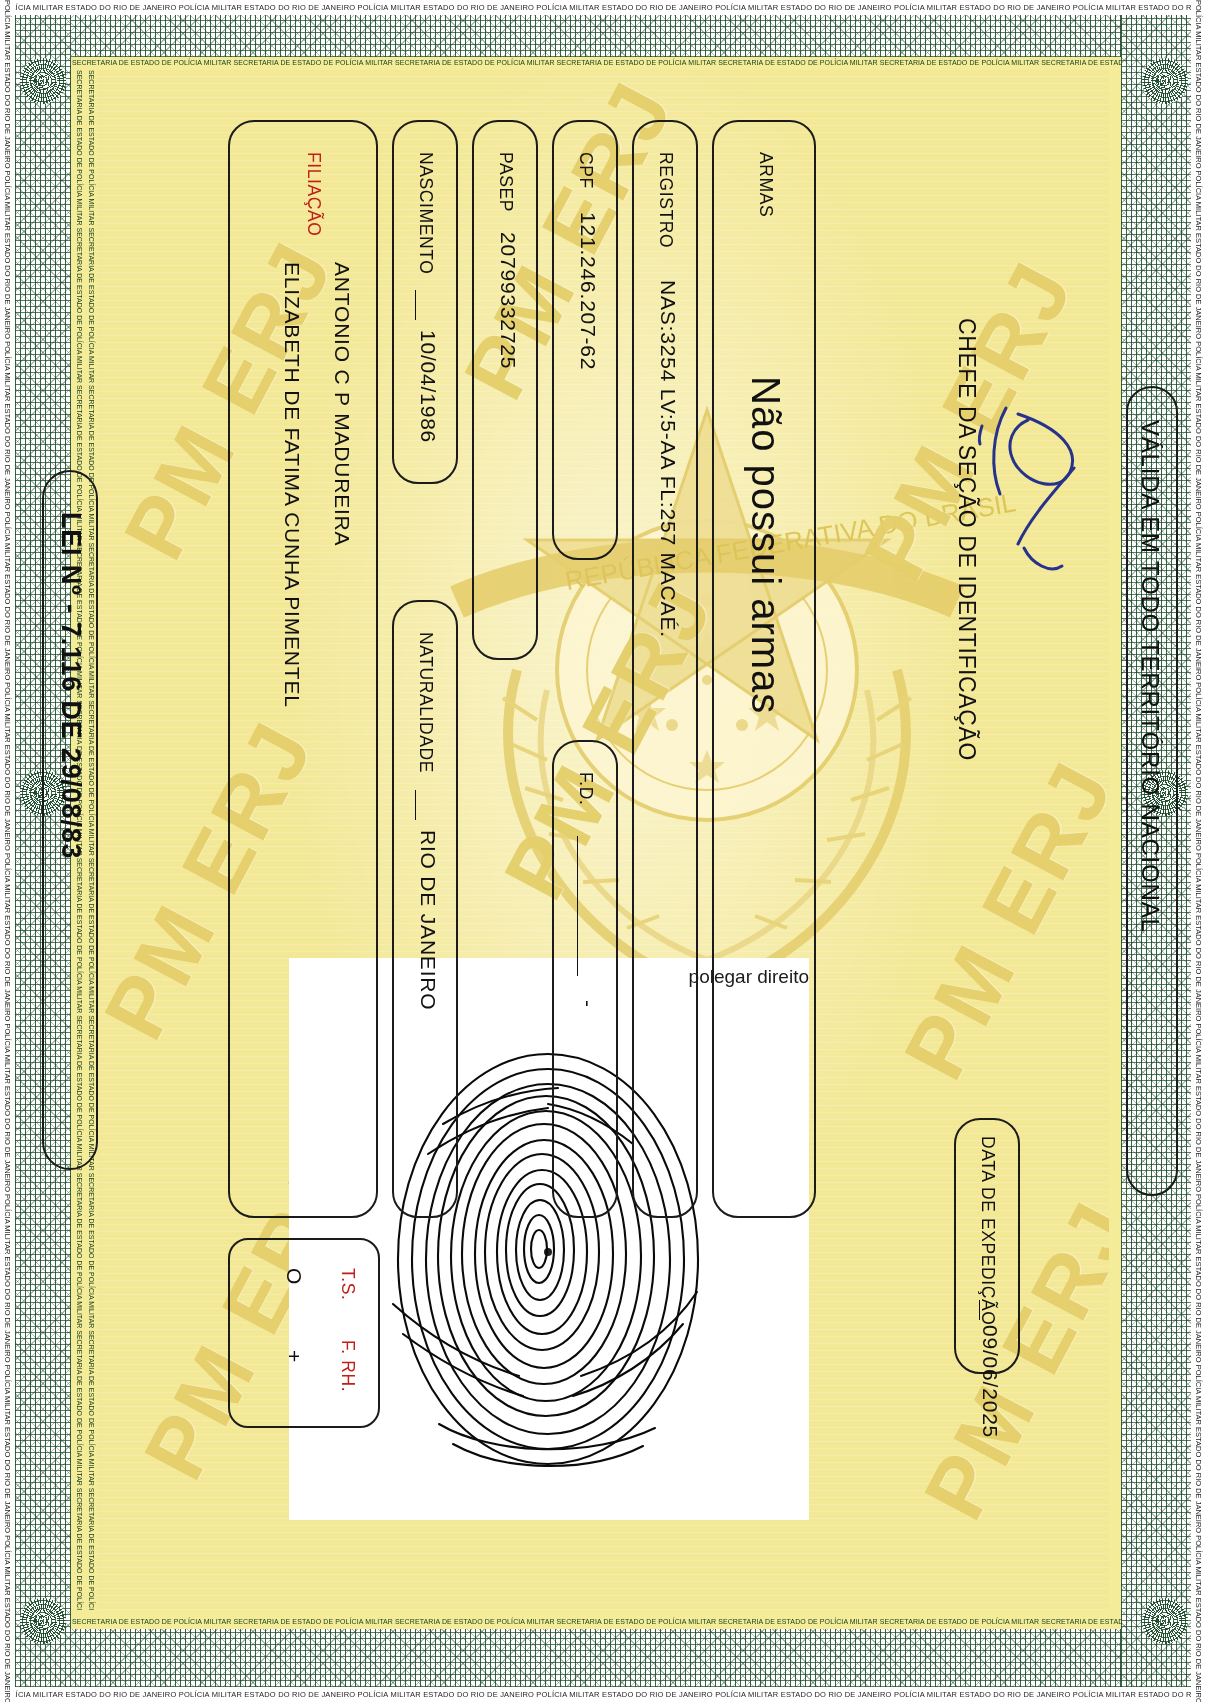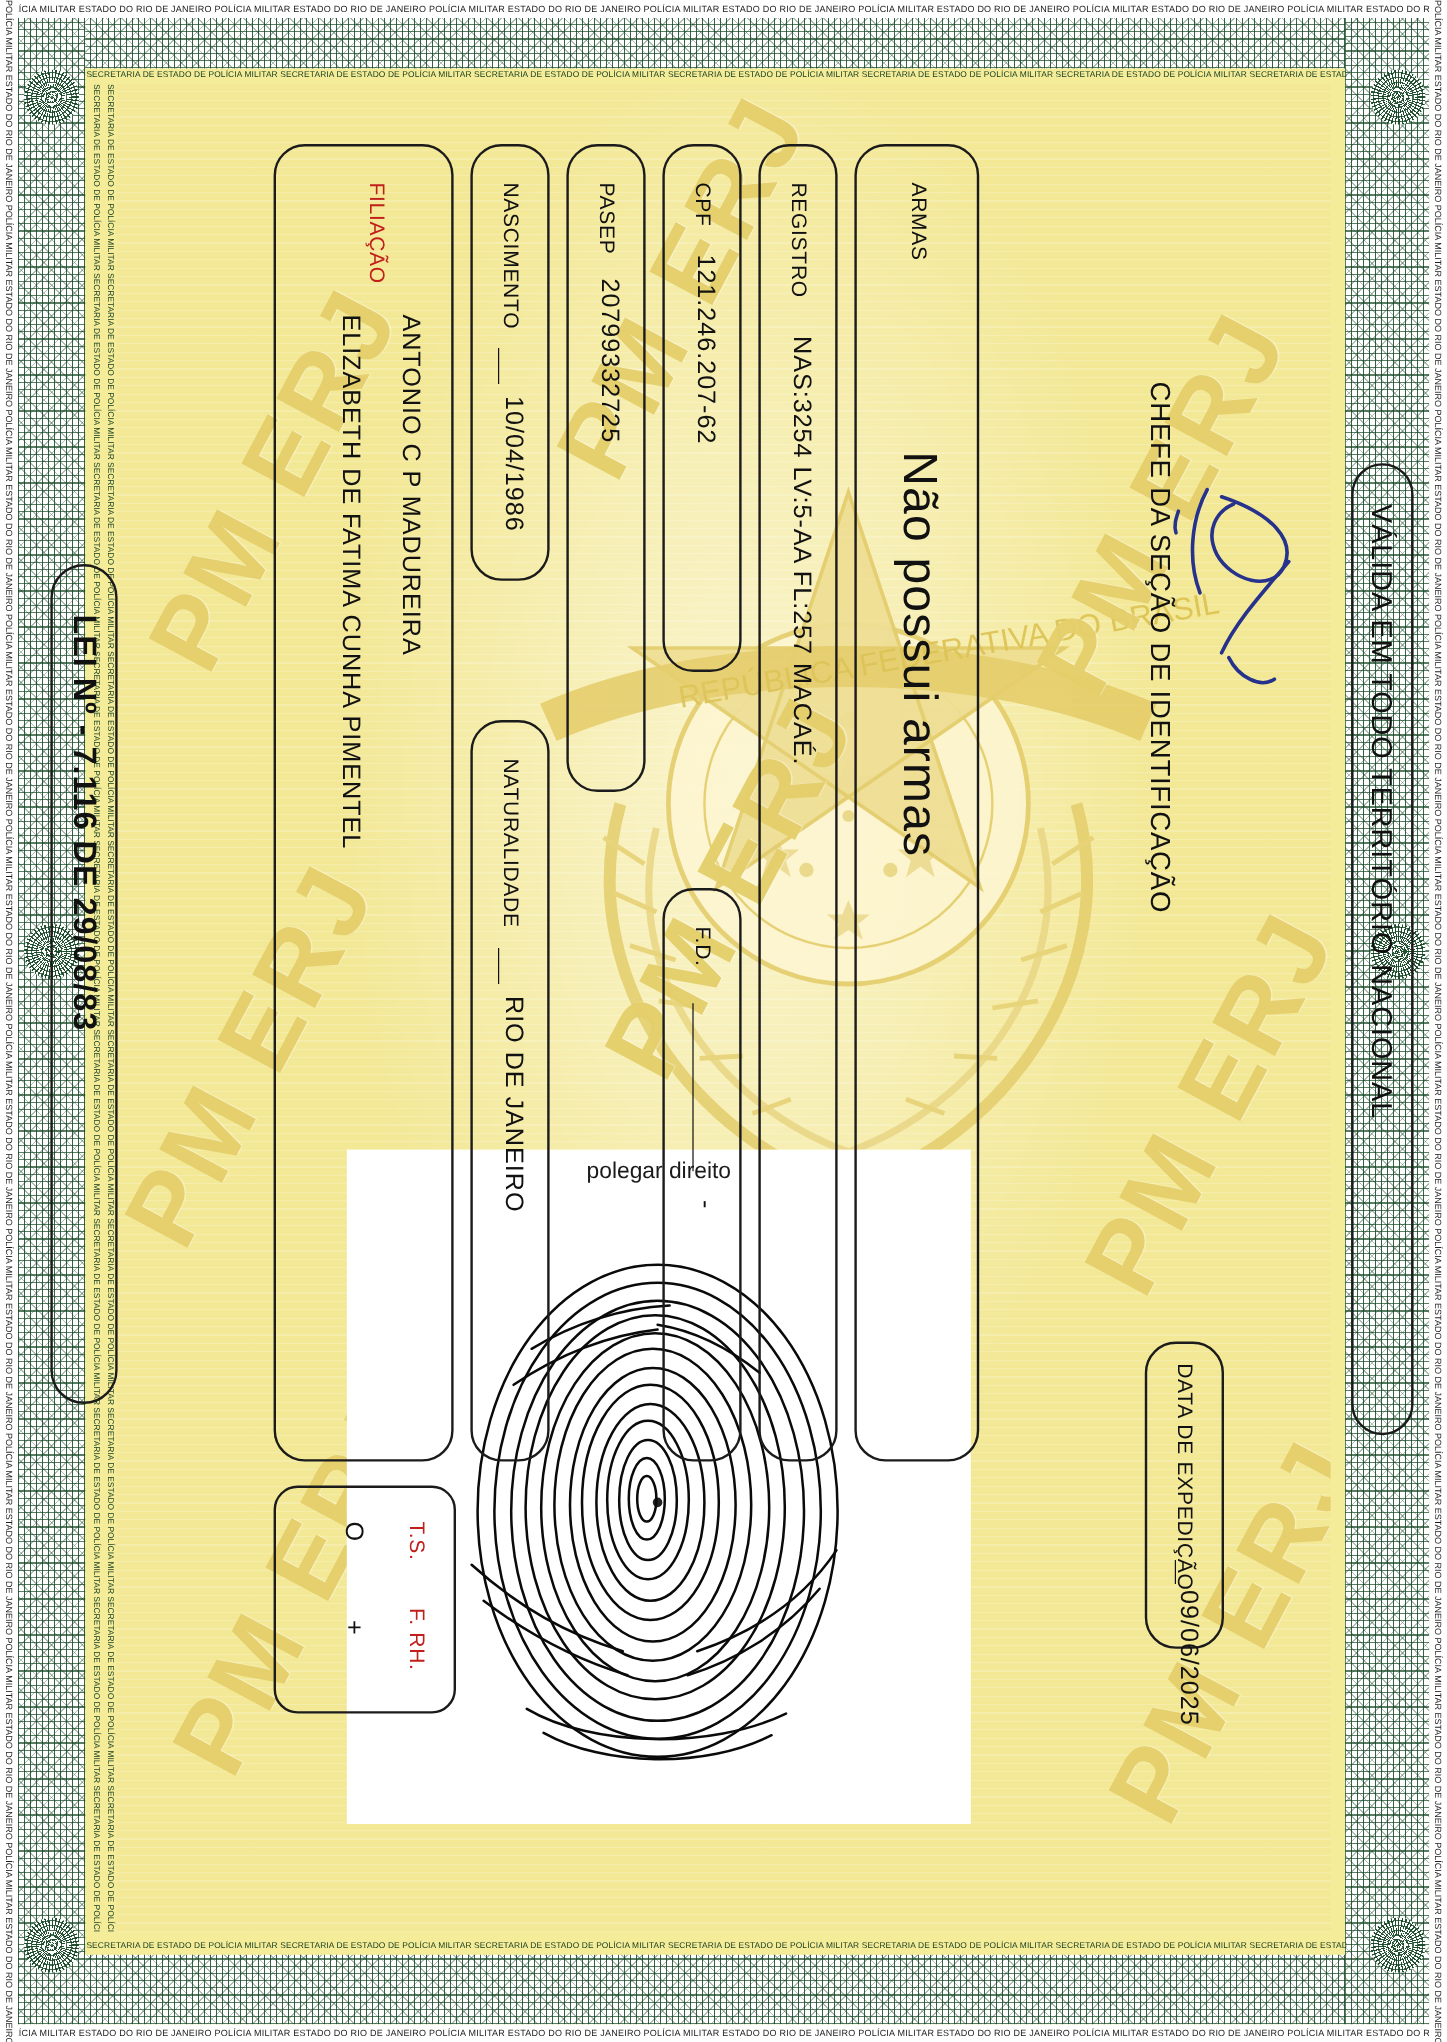--- a/index.html
+++ b/index.html
@@ -208,21 +208,21 @@
   .fp-panel {
     position: absolute;
     left: 289px; top: 958px;
     width: 520px; height: 562px;
     background: #ffffff;
   }
   .fp-cap {
     position: absolute;
     left: 0; top: 8px;
     width: 520px;
-    text-align: center;
+    text-align: right;
     font-size: 19px;
     color: #1b1b1b;
   }
   .fp-img { position: absolute; left: 44px; top: 46px; width: 430px; height: 500px; }
 
   .sig { position: absolute; left: 130px; top: 400px; width: 210px; height: 150px; }
 
   .nopossui {
     position: absolute;
     font-size: 40px;

